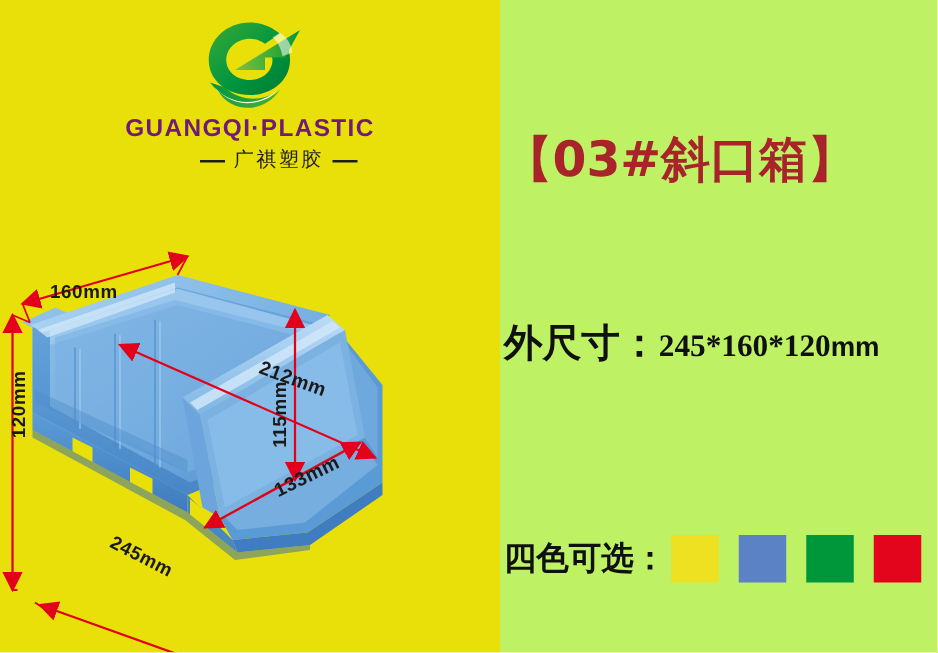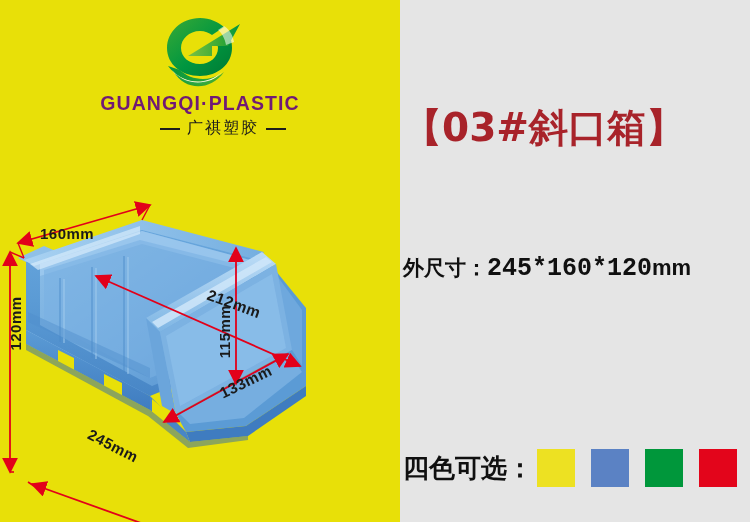--- a/index.html
+++ b/index.html
@@ -61,27 +61,27 @@
     position:absolute;left:3px;top:101px;width:347px;
     font-size:39px;font-weight:bold;color:#a8232a;
     font-family:"DejaVu Sans",sans-serif;letter-spacing:0px;
     white-space:nowrap;
   }
 
   .spec-line{
     position:absolute;left:3px;color:#101010;font-weight:bold;
     font-family:"DejaVu Sans",sans-serif;white-space:nowrap;
   }
-  .spec-cn{font-size:21px;letter-spacing:0px;}
-  .spec-num{font-size:25px;font-family:Liberation Mono, monospace;letter-spacing:0px;}
+  .spec-cn{font-size:31px;letter-spacing:0px;}
+  .spec-num{font-size:25px;font-family:Liberation Serif, serif;letter-spacing:0px;}
   .spec-unit{font-size:22px;font-family:Liberation Sans, sans-serif;}
   .spec-1{top:254px;}
   .spec-2{top:306px;}
 
-  .colors-row{position:absolute;left:3px;top:449px;display:flex;align-items:center;}
+  .colors-row{position:absolute;left:3px;top:428px;display:flex;align-items:center;}
   .colors-label{
     font-size:26px;font-weight:bold;color:#101010;
     font-family:"DejaVu Sans",sans-serif;white-space:nowrap;
     line-height:38px;
   }
   .swatches{display:flex;margin-left:4px;}
   .swatch{width:38px;height:38px;margin-right:16px;}
   .swatch:last-child{margin-right:0;}
 </style>
 </head>
@@ -258,21 +258,21 @@
     </svg>
 
     <div class="dim dim-160" style="top:25px;left:40px;">160mm</div>
     <div class="dim dim-120" style="top:115px;left:-12px;">120mm</div>
     <div class="dim dim-245" style="top:237px;left:86px;">245mm</div>
     <div class="dim dim-212" style="top:95px;left:206px;">212mm</div>
     <div class="dim dim-115" style="top:123px;left:198px;">115mm</div>
     <div class="dim dim-133" style="top:173px;left:218px;">133mm</div>
   </div>
 
-  <div class="right-panel" style="background: #e5e5e5;">
+  <div class="right-panel" style="background: #bef264;">
 
     <div class="title" style="color: rgb(168, 35, 42);">【03#斜口箱】</div>
 
     <div class="spec-line spec-1">
       <span class="spec-cn">外尺寸：</span><span class="spec-num">245*160*120</span><span class="spec-unit">mm</span>
     </div>
 
 
     <div class="colors-row">
       <span class="colors-label">四色可选：</span>

